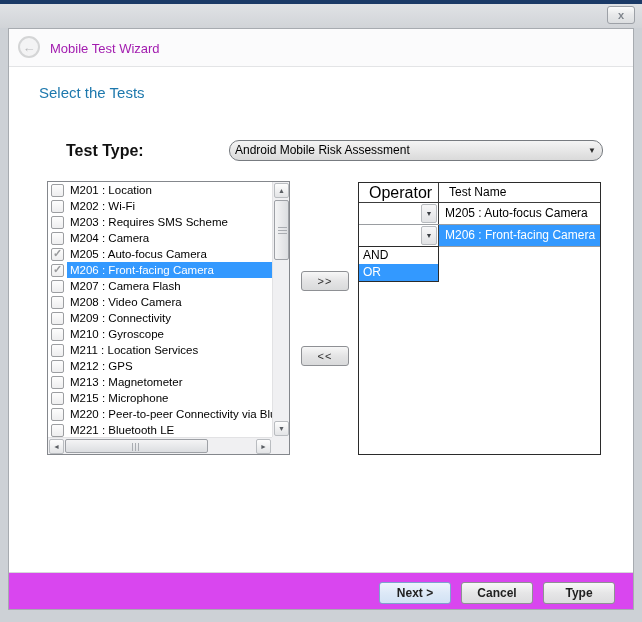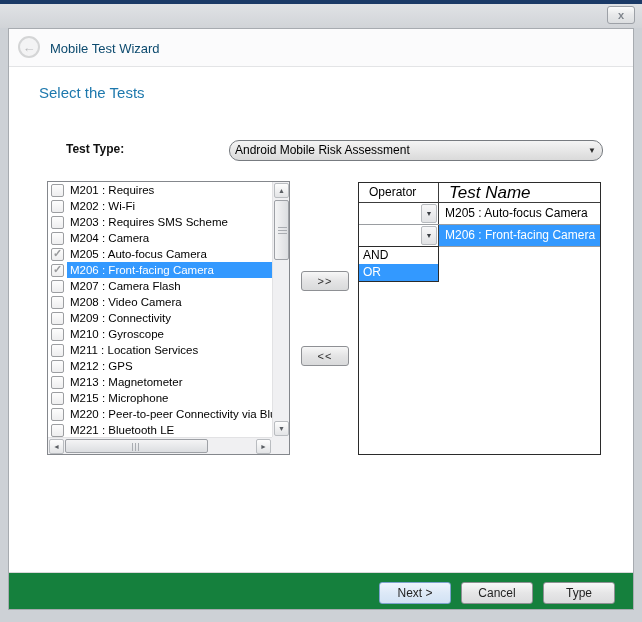--- a/index.html
+++ b/index.html
@@ -20,24 +20,24 @@
     color:#7f858c; font-weight:bold; font-size:11px; text-align:center; line-height:16px;
     cursor:default; }
   
   .dialog { position:absolute; left:8px; top:28px; width:626px; height:582px;
     background:#fff; border:1px solid #a7abb0; }
   .dlg-header { position:absolute; left:0; top:0; width:100%; height:38px;
     background:#fbfbfc; border-bottom:1px solid #e3e4e6; }
   .back-circle { position:absolute; left:9px; top:7px; width:22px; height:22px;
     border:2px solid #d4d5d6; border-radius:50%; background:#f3f3f4;
     color:#b9babc; font-size:13px; font-weight:bold; text-align:center; line-height:19px; }
-  .dlg-title { position:absolute; left:41px; top:12px; font-size:13px; color:#0c4a6e; }
+  .dlg-title { position:absolute; left:41px; top:12px; font-size:13px; color:#a21caf; }
   .page-heading { position:absolute; left:30px; top:55px; font-size:15px; color:#1d78ad; }
   
-  .tt-label { position:absolute; left:57px; top:113px; font-weight:bold; font-size:12px; color:#111; }
+  .tt-label { position:absolute; left:57px; top:113px; font-weight:bold; font-size:16px; color:#111; }
   .tt-select { position:absolute; left:220px; top:111px; width:374px; height:21px;
     border:1px solid #777b80; border-radius:10px;
     background:linear-gradient(#f4f4f4,#e6e6e6 55%,#dadada);
     line-height:19px; padding-left:5px; font-size:12px; color:#000; }
   .tt-arrow { position:absolute; right:6px; top:0; height:19px; line-height:19px; font-size:8px; color:#2b2b2b; }
   
   .listbox { position:absolute; left:38px; top:152px; width:243px; height:274px;
     border:1px solid #84878c; background:#fff; }
   .list-items { position:absolute; left:0; top:0; width:224px; height:255px; overflow:hidden; }
   .list-row { height:16px; display:flex; align-items:center; white-space:nowrap; overflow:hidden; }
@@ -75,40 +75,40 @@
   
   .xfer { position:absolute; width:48px; height:20px; border:1px solid #8e9094; border-radius:3px;
     background:linear-gradient(#f7f7f7,#e4e4e5 50%,#d9dadb);
     font-size:11px; color:#2f2f2f; text-align:center; line-height:18px; letter-spacing:1px; }
   .xfer.add { left:292px; top:242px; }
   .xfer.remove { left:292px; top:317px; }
   
   .grid { position:absolute; left:349px; top:153px; width:243px; height:273px;
     border:1px solid #2b2b2b; background:#fff; }
   .grid-head { display:flex; height:20px; border-bottom:1px solid #3c3c3c; }
-  .col-op { flex:0 0 80px; border-right:1px solid #3c3c3c; padding-left:10px; line-height:19px; font-size:12px; color:#000; }
-  .col-tn { flex:1 1 auto; padding-left:10px; line-height:19px; font-size:17px; color:#000;font-style:italic; }
+  .col-op { flex:0 0 80px; border-right:1px solid #3c3c3c; padding-left:10px; line-height:19px; font-size:16px; color:#000; }
+  .col-tn { flex:1 1 auto; padding-left:10px; line-height:19px; font-size:12px; color:#000; }
   .grid-row { display:flex; height:22px; border-bottom:1px solid #9a9da1; }
   .op-cell { flex:0 0 80px; border-right:1px solid #3c3c3c; position:relative; background:#fff; }
   .op-value { position:absolute; left:3px; top:0; right:18px; line-height:21px; font-size:12px; overflow:hidden; }
   .op-drop { position:absolute; right:1px; top:1px; width:16px; height:19px;
     border:1px solid #b7babe; border-radius:2px;
     background:linear-gradient(#f7f7f8,#e2e3e5); color:#3a3e43; font-size:7px;
     text-align:center; line-height:18px; }
   .tn-cell { flex:1 1 auto; line-height:21px; padding-left:6px; font-size:12px; color:#000;
     white-space:nowrap; overflow:hidden; }
   .grid-row.selected .tn-cell { background:#3399ff; color:#fff; }
   
   .op-popup { position:absolute; left:349px; top:217px; width:81px;
     border:1px solid #2b2b2b; background:#fff; z-index:5; }
   .op-option { height:17px; line-height:17px; padding-left:4px; font-size:12px; color:#000; }
   .op-option.highlighted { background:#3399ff; color:#fff; }
   
   .footer { position:absolute; left:0; bottom:0; width:100%; height:37px;
-    background:#15803d; border-top:1px solid #d8d8da; }
+    background:#d946ef; border-top:1px solid #d8d8da;font-weight:bold; }
   .fbtn { position:absolute; top:9px; width:72px; height:22px; border:1px solid #8e9094;
     border-radius:3px; background:linear-gradient(#f8f8f8,#e6e6e7 50%,#dcdcde);
     font-size:12px; color:#1f1f1f; text-align:center; line-height:20px; }
   .fbtn.next { left:370px; border-color:#7da2ce;
     background:linear-gradient(#eef4fc,#dde9f7 50%,#d2e2f4); }
   .fbtn.cancel { left:452px; }
   .fbtn.help { left:534px; }
 </style>
 </head>
 <body>
@@ -135,21 +135,21 @@
   <div class="tt-select">
     <span>Android Mobile Risk Assessment</span>
     <span class="tt-arrow">▼</span>
   </div>
 
   <div class="listbox">
     <div class="list-items">
 
         <div class="list-row">
           <span class="cbx"></span>
-          <span class="list-label">M201 : Requires</span>
+          <span class="list-label">M201 : Location</span>
         </div>
 
         <div class="list-row">
           <span class="cbx"></span>
           <span class="list-label">M202 : Wi-Fi</span>
         </div>
 
         <div class="list-row">
           <span class="cbx"></span>
           <span class="list-label">M203 : Requires SMS Scheme</span>

